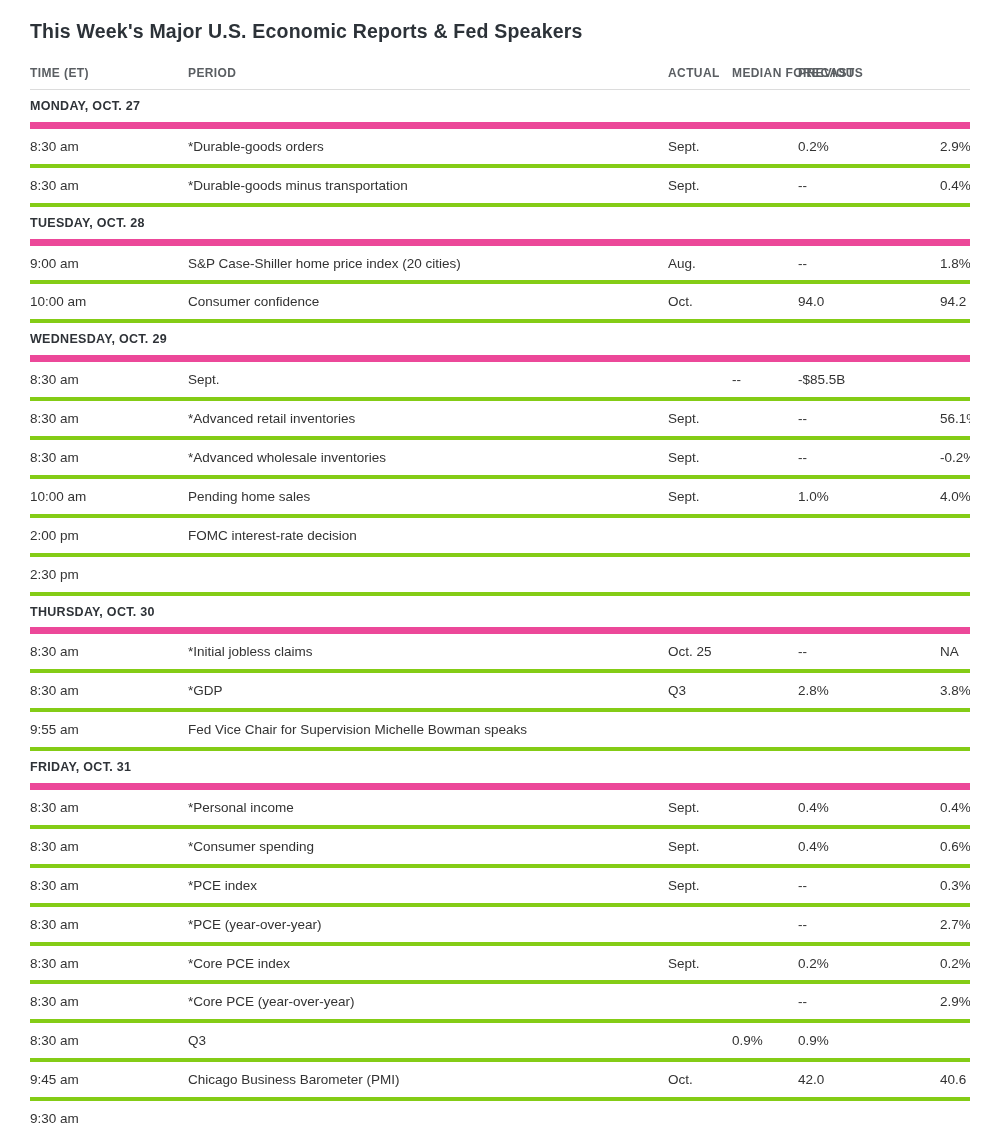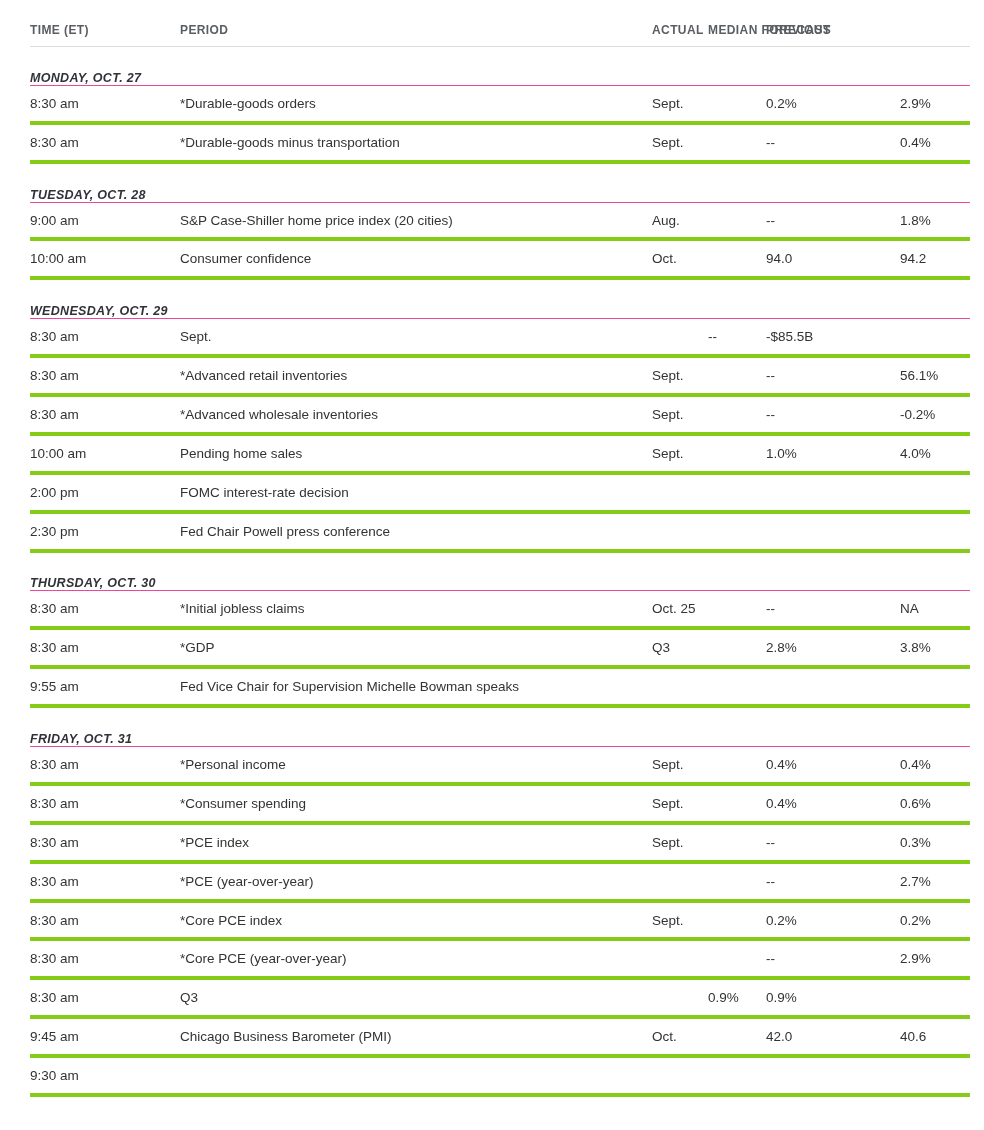--- a/index.html
+++ b/index.html
@@ -24,41 +24,41 @@
     color: #2c3238;
     letter-spacing: 0.2px;
   }
   .table {
     width: 940px;
   }
   .grid-row {
     display: grid;
     grid-template-columns: 150px 472px 56px 58px 134px 1fr;
     align-items: center;
+    gap: 8px;
   }
   .col-header-row {
     padding-top: 23px;
     padding-bottom: 9px;
     border-bottom: 1px solid #dcdcdc;
     align-items: end;
   }
   .col-header {
     font-size: 12px;
     font-weight: 600;
     color: #5a5e62;
     letter-spacing: 0.4px;
     text-transform: uppercase;
     white-space: nowrap;
   }
   .section-row {
     height: 38.9px;
-    border-bottom: 1px solid #ec4899;
+    border-bottom: 7px solid #ec4899;
     display: flex;
-    align-items: flex-end;
-    font-style: italic;
+    align-items: center;
   }
   .section-label {
     font-size: 12.5px;
     font-weight: 700;
     color: #2f3338;
     letter-spacing: 0.3px;
     text-transform: uppercase;
   }
   .data-row {
     height: 38.9px;
@@ -69,20 +69,21 @@
     font-weight: 400;
     color: #333333;
     white-space: nowrap;
     overflow: hidden;
   }
 </style>
 </head>
 <body>
 
 <div class="wrap">
+  <h1 class="page-title">This Week's Major U.S. Economic Reports &amp; Fed Speakers</h1>
 
   <div class="table">
     <div class="grid-row col-header-row">
       <span class="col-header">TIME (ET)</span>
       <span class="col-header">PERIOD</span>
       <span class="col-header">ACTUAL</span>
       <span class="col-header">MEDIAN FORECAST</span>
       <span class="col-header">PREVIOUS</span>
     </div>
     <div id="table-body">
@@ -161,21 +162,20 @@
         <div class="grid-row data-row">
     <span class="cell">2:00 pm</span>
     <span class="cell">FOMC interest-rate decision</span>
     <span class="cell"></span>
     <span class="cell"></span>
     <span class="cell"></span>
     <span class="cell"></span>
   </div>
         <div class="grid-row data-row">
     <span class="cell">2:30 pm</span>
-    <span class="cell">Fed Chair Powell press conference</span>
     <span class="cell"></span>
     <span class="cell"></span>
     <span class="cell"></span>
     <span class="cell"></span>
   </div>
         <div class="section-row">
     <span class="section-label">THURSDAY, OCT. 30</span>
   </div>
         <div class="grid-row data-row">
     <span class="cell">8:30 am</span>

